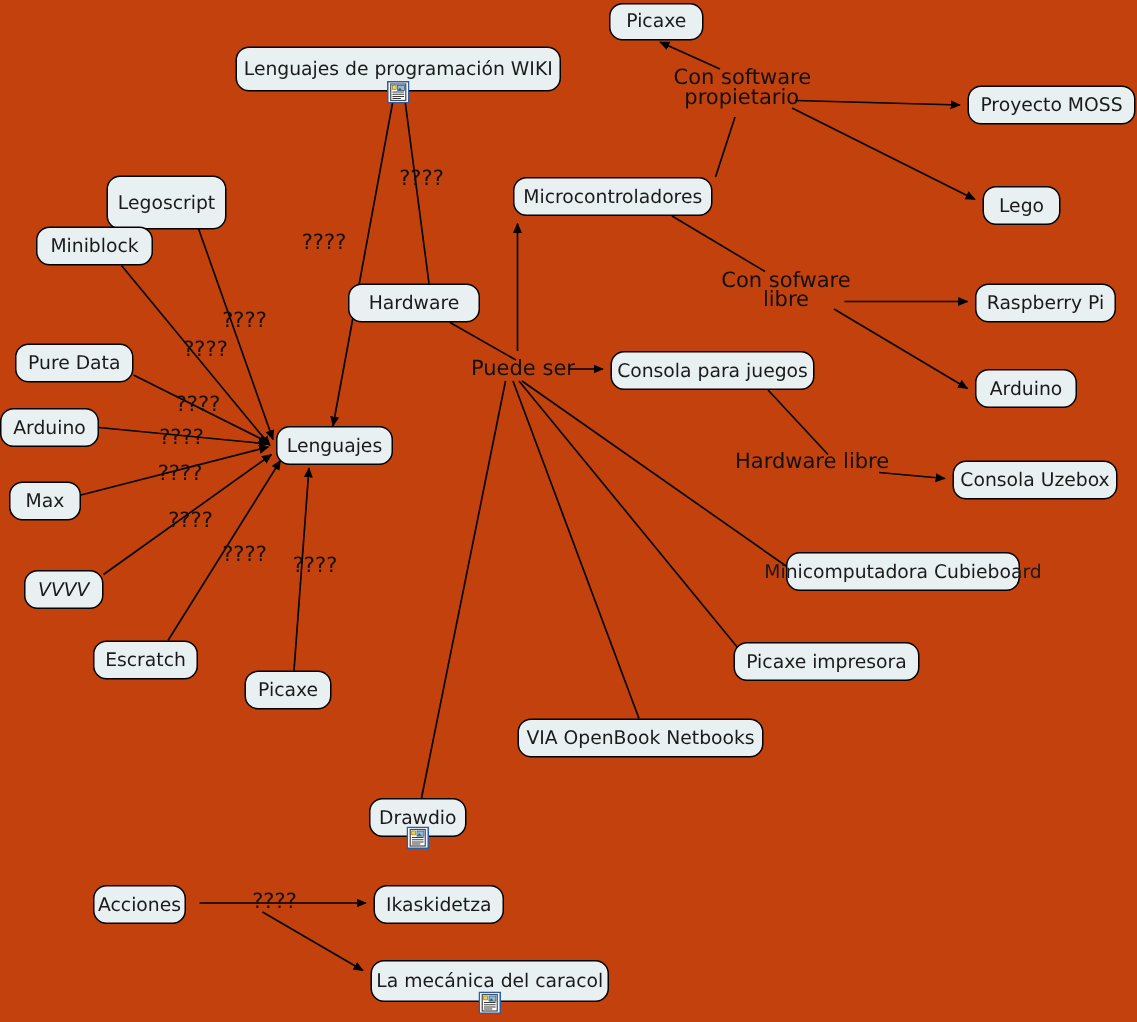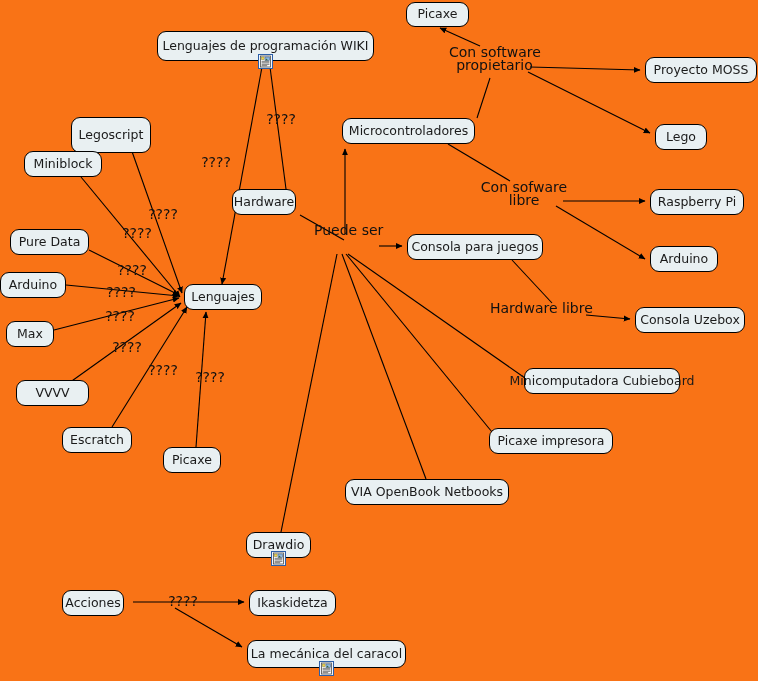--- a/index.html
+++ b/index.html
@@ -7,21 +7,21 @@
     padding: 0;
     background: #ffffff;
   }
   body {
     font-family: "DejaVu Sans", sans-serif;
   }
   #canvas {
     position: relative;
     width: 758px;
     height: 681px;
-    background: #f97316;
+    background: #c2410c;
     overflow: hidden;
   }
   #edges {
     position: absolute;
     left: 0;
     top: 0;
     width: 758px;
     height: 681px;
   }
   .node {
@@ -141,31 +141,31 @@
     <line x1="3.6" y1="8.8" x2="11.4" y2="8.8"></line>
     <line x1="3.6" y1="10.3" x2="11.4" y2="10.3"></line>
     <line x1="3.6" y1="11.7" x2="9.2" y2="11.7"></line>
   </g>
 </svg></div>
       <div class="node" style="left: 645px; top: 57px; width: 112px; height: 26px;">Proyecto MOSS</div>
       <div class="node" style="left: 71px; top: 117px; width: 80px; height: 36px;">Legoscript</div>
       <div class="node" style="left: 342px; top: 118px; width: 133px; height: 26px;">Microcontroladores</div>
       <div class="node" style="left: 655px; top: 124px; width: 52px; height: 26px;">Lego</div>
       <div class="node" style="left: 24px; top: 151px; width: 78px; height: 26px;">Miniblock</div>
-      <div class="node" style="left: 232px; top: 189px; width: 64px; height: 26px;">Hardware</div>
+      <div class="node" style="left: 232px; top: 189px; width: 88px; height: 26px;">Hardware</div>
       <div class="node" style="left: 650px; top: 189px; width: 94px; height: 26px;">Raspberry Pi</div>
       <div class="node" style="left: 10px; top: 229px; width: 79px; height: 26px;">Pure Data</div>
       <div class="node" style="left: 407px; top: 234px; width: 136px; height: 26px;">Consola para juegos</div>
       <div class="node" style="left: 650px; top: 246px; width: 68px; height: 26px;">Arduino</div>
       <div class="node" style="left: 0px; top: 272px; width: 66px; height: 26px;">Arduino</div>
       <div class="node" style="left: 184px; top: 284px; width: 78px; height: 26px;">Lenguajes</div>
       <div class="node" style="left: 635px; top: 307px; width: 110px; height: 26px;">Consola Uzebox</div>
       <div class="node" style="left: 6px; top: 321px; width: 48px; height: 26px;">Max</div>
       <div class="node" style="left: 524px; top: 368px; width: 156px; height: 26px;">Minicomputadora Cubieboard</div>
-      <div class="node" style="left: 16px; top: 380px; width: 73px; height: 26px;">VVVV</div>
+      <div class="node" style="left: 16px; top: 380px; width: 53px; height: 26px; font-style: italic;">VVVV</div>
       <div class="node" style="left: 62px; top: 427px; width: 70px; height: 26px;">Escratch</div>
       <div class="node" style="left: 489px; top: 428px; width: 124px; height: 26px;">Picaxe impresora</div>
       <div class="node" style="left: 163px; top: 447px; width: 58px; height: 26px;">Picaxe</div>
       <div class="node" style="left: 345px; top: 479px; width: 164px; height: 26px;">VIA OpenBook Netbooks</div>
       <div class="node" style="left: 246px; top: 532px; width: 65px; height: 26px;">Drawdio</div>
       <div class="doc-icon" style="left: 271px; top: 551px;">
 <svg viewBox="0 0 15 15" xmlns="http://www.w3.org/2000/svg">
   <rect x="0.5" y="0.5" width="14" height="14" fill="#f2f6fb" stroke="#2b5ea8" stroke-width="1"></rect>
   <rect x="2.5" y="2" width="10" height="11" fill="#ffffff" stroke="#4a4a4a" stroke-width="0.8"></rect>
   <rect x="3.5" y="3" width="2.6" height="2.6" fill="#f3d54e" stroke="#6a6a20" stroke-width="0.4"></rect>
@@ -200,21 +200,21 @@
       <div class="edge-label" style="left: 264px; top: 113px; width: 34px;">????</div>
       <div class="edge-label" style="left: 199px; top: 156px; width: 34px;">????</div>
       <div class="edge-label" style="left: 146px; top: 208px; width: 34px;">????</div>
       <div class="edge-label" style="left: 120px; top: 227px; width: 34px;">????</div>
       <div class="edge-label" style="left: 115px; top: 264px; width: 34px;">????</div>
       <div class="edge-label" style="left: 104px; top: 286px; width: 34px;">????</div>
       <div class="edge-label" style="left: 103px; top: 310px; width: 34px;">????</div>
       <div class="edge-label" style="left: 110px; top: 341px; width: 34px;">????</div>
       <div class="edge-label" style="left: 146px; top: 364px; width: 34px;">????</div>
       <div class="edge-label" style="left: 193px; top: 371px; width: 34px;">????</div>
-      <div class="edge-label" style="left: 314px; top: 224px; width: 63px; text-align: right;">Puede ser</div>
+      <div class="edge-label" style="left: 314px; top: 240px; width: 63px; text-align: right;">Puede ser</div>
       <div class="edge-label" style="left: 449px; top: 46px; width: 91px;">Con software
 propietario</div>
       <div class="edge-label" style="left: 480px; top: 181px; width: 88px;">Con sofware
 libre</div>
       <div class="edge-label" style="left: 490px; top: 302px; width: 92px;">Hardware libre</div>
       <div class="edge-label" style="left: 166px; top: 595px; width: 34px;">????</div>
     </div>
 </div>
 
 </body></html>

